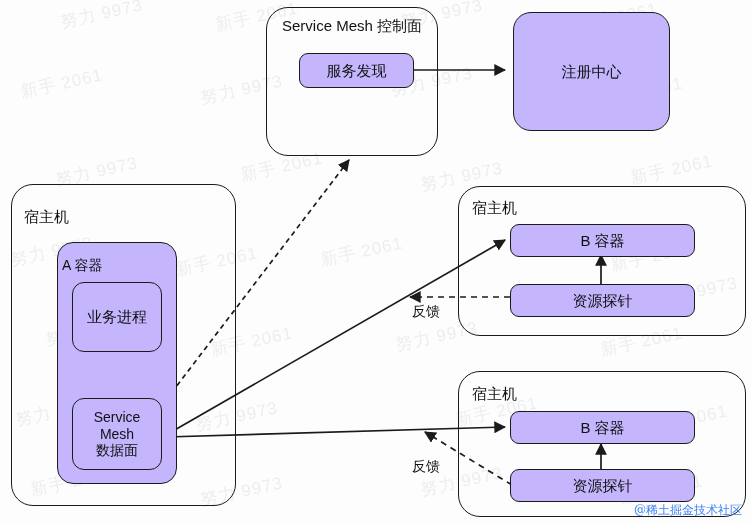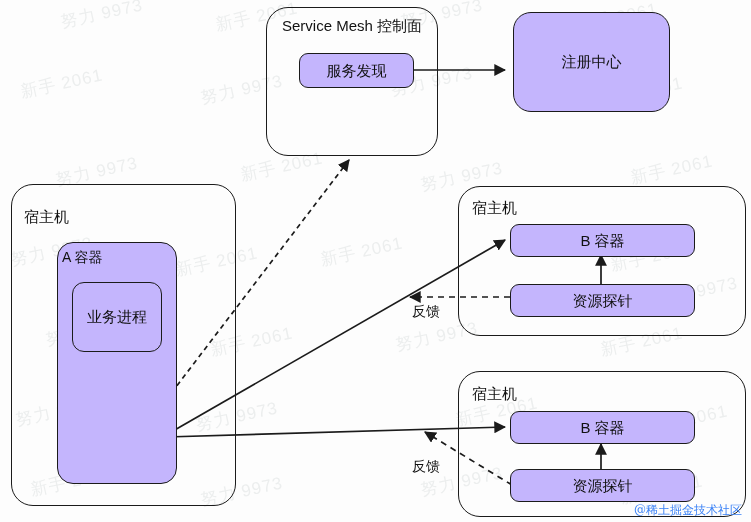--- a/index.html
+++ b/index.html
@@ -152,30 +152,33 @@
 
     <line x1="601" y1="285" x2="601" y2="255" stroke="#1b1b1b" stroke-width="1.7" marker-end="url(#arrow)"></line>
 
     <line x1="601" y1="470" x2="601" y2="444" stroke="#1b1b1b" stroke-width="1.7" marker-end="url(#arrow)"></line>
   </svg>
 
   <div class="box outer" style="left:266px; top:7px; width:172px; height:149px;"></div>
   <div class="grp-title" style="left:282px; top:17px;">Service Mesh 控制面</div>
   <div class="box leaf" style="left:299px; top:53px; width:115px; height:35px;">服务发现</div>
 
-  <div class="box leaf" style="left:513px; top:12px; width:157px; height:100px; border-radius:18px;">注册中心</div>
+  <div class="box leaf" style="left:513px; top:12px; width:157px; height:119px; border-radius:18px;">注册中心</div>
 
   <div class="box outer" style="left:11px; top:184px; width:225px; height:322px;"></div>
   <div class="grp-title" style="left:24px; top:208px;">宿主机</div>
 
   <div class="box inner" style="left:57px; top:242px; width:120px; height:242px;"></div>
-  <div class="grp-title" style="left:62px; top:249px; font-size:14px;">A 容器</div>
+  <div class="grp-title" style="left:62px; top:257px; font-size:14px;">A 容器</div>
 
   <div class="box leaf" style="left:72px; top:282px; width:90px; height:70px; border-radius:12px;">业务进程</div>
 
+  <div class="box leaf ml" style="left:72px; top:398px; width:90px; height:72px; border-radius:12px; font-size:14px;">Service
+Mesh
+数据面</div>
 
   <div class="box outer" style="left:458px; top:186px; width:288px; height:150px;"></div>
   <div class="grp-title" style="left:472px; top:199px;">宿主机</div>
   <div class="box leaf" style="left:510px; top:224px; width:185px; height:33px;">B 容器</div>
   <div class="box leaf" style="left:510px; top:284px; width:185px; height:33px;">资源探针</div>
   <div class="edge-label" style="left:412px; top:303px;">反馈</div>
 
   <div class="box outer" style="left:458px; top:371px; width:288px; height:146px;"></div>
   <div class="grp-title" style="left:472px; top:385px;">宿主机</div>
   <div class="box leaf" style="left:510px; top:411px; width:185px; height:33px;">B 容器</div>

